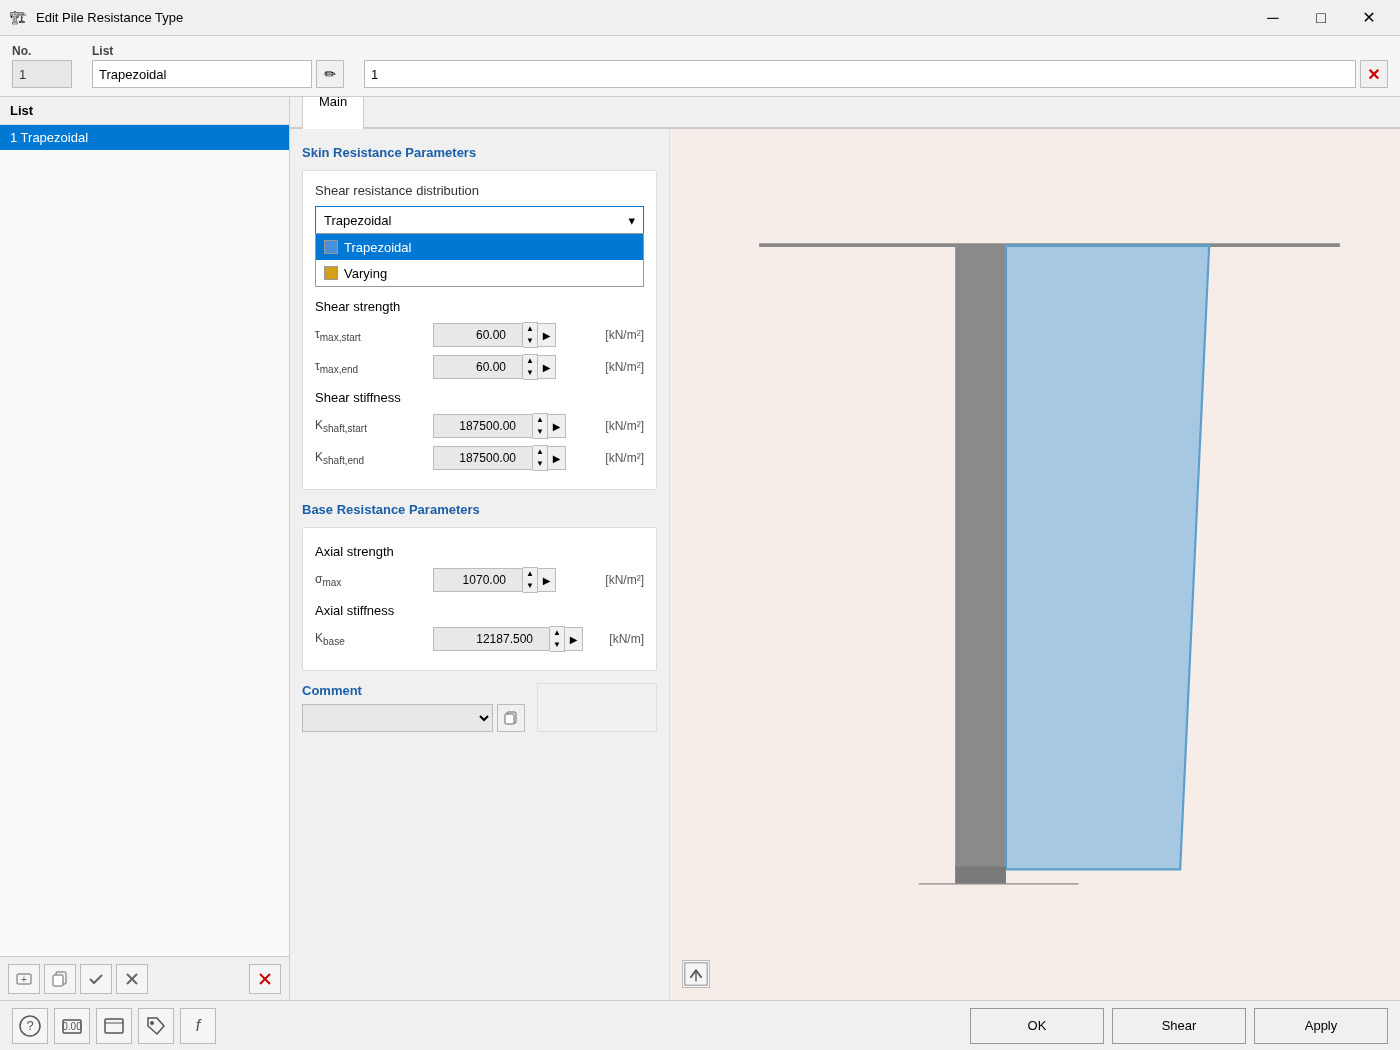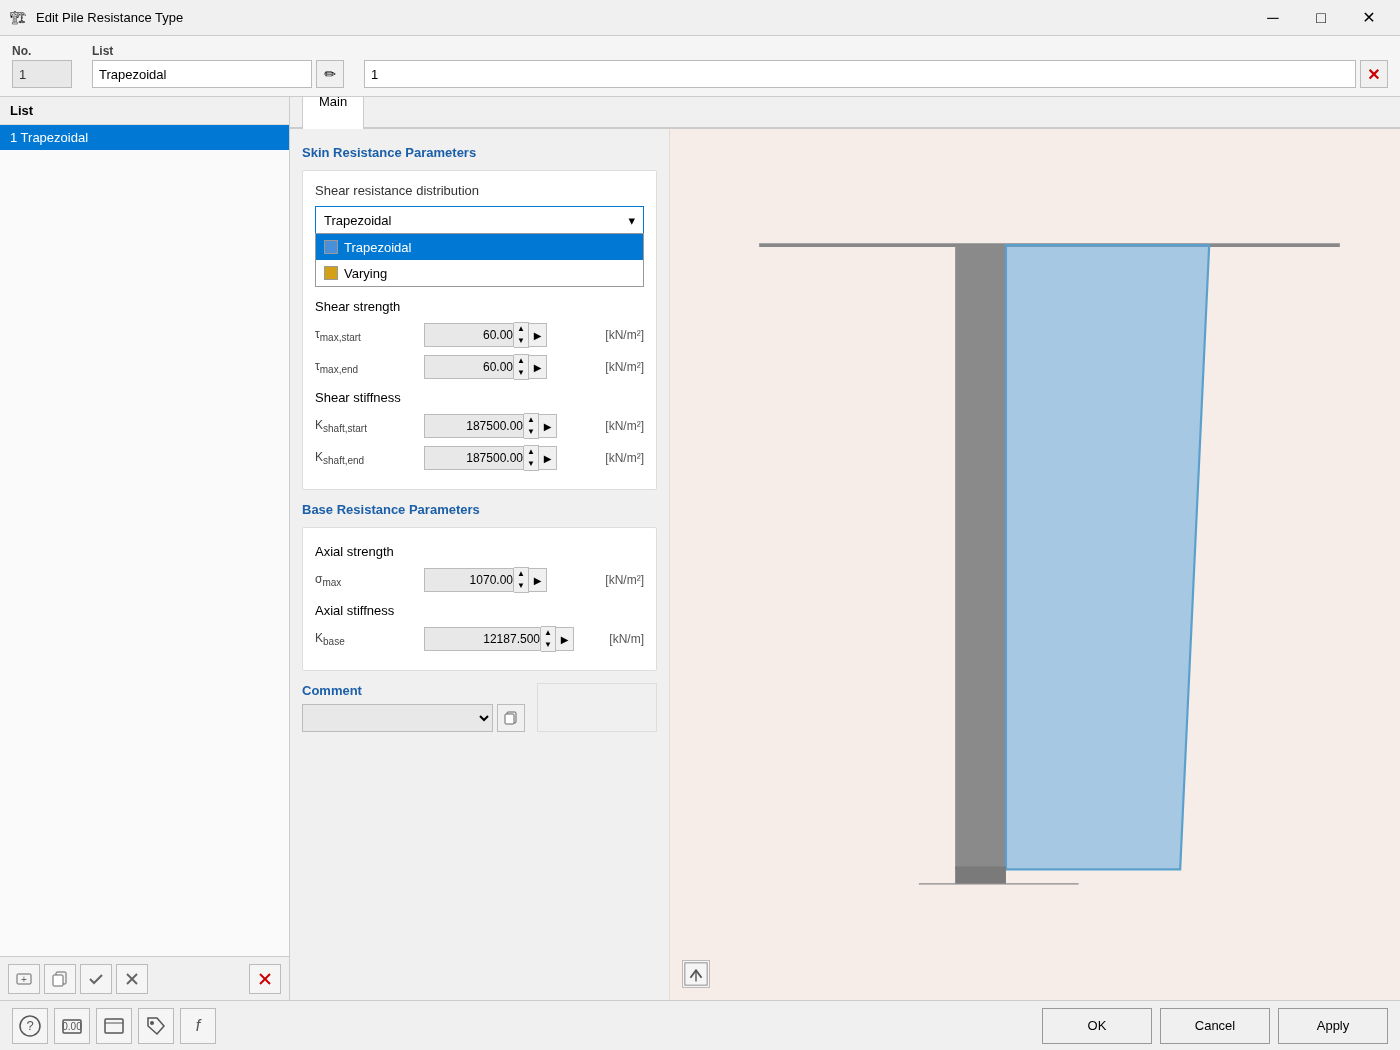--- a/index.html
+++ b/index.html
@@ -307,21 +307,21 @@
       font-size: 13px;
       font-weight: 400;
       margin-bottom: 8px;
       margin-top: 4px;
     }
 
     .param-row {
       display: flex;
       align-items: center;
       margin-bottom: 6px;
-      gap: 9px;
+      gap: 18px;
     }
     .param-label {
       width: 100px;
       font-size: 12px;
       color: #444;
       flex-shrink: 0;
     }
     .param-label sub, .param-label sup {
       font-size: 10px;
     }
@@ -329,21 +329,21 @@
       display: flex;
       align-items: center;
       flex: 1;
     }
     .param-input {
       width: 90px;
       height: 24px;
       border: 1px solid #bbb;
       background: #e8e8e8;
       text-align: right;
-      padding: 0 0;
+      padding: 0 16px;
       font-size: 12px;
     }
     .spin-btns {
       display: flex;
       flex-direction: column;
       border: 1px solid #bbb;
       border-left: none;
     }
     .spin-btn {
       width: 14px;
@@ -437,21 +437,21 @@
       border: 1px solid #bbb;
       background: #f5f5f5;
       cursor: pointer;
       display: flex;
       align-items: center;
       justify-content: center;
       font-size: 16px;
     }
     .bottom-spacer { flex: 1; }
     .action-btn {
-      width: 110px;
+      width: 134px;
       height: 36px;
       border: 1px solid #999;
       background: #f0f0f0;
       cursor: pointer;
       font-size: 13px;
       display: flex;
       align-items: center;
       justify-content: center;
     }
     .action-btn.primary {
@@ -752,17 +752,17 @@
           </svg>
       </button>
       <button class="bottom-tool-btn" title="Formula">
         <svg width="22" height="22" viewBox="0 0 22 22">
             <text x="11" y="16" text-anchor="middle" font-size="16" font-style="italic" fill="#555">f</text>
           </svg>
       </button>
     </div>
     <div class="bottom-spacer"></div>
     <button class="action-btn primary">OK</button>
-    <button class="action-btn">Cancel</button>
+    <button class="action-btn">Shear</button>
     <button class="action-btn">Apply</button>
   </div>
 
 </div>
 
 </body></html>

